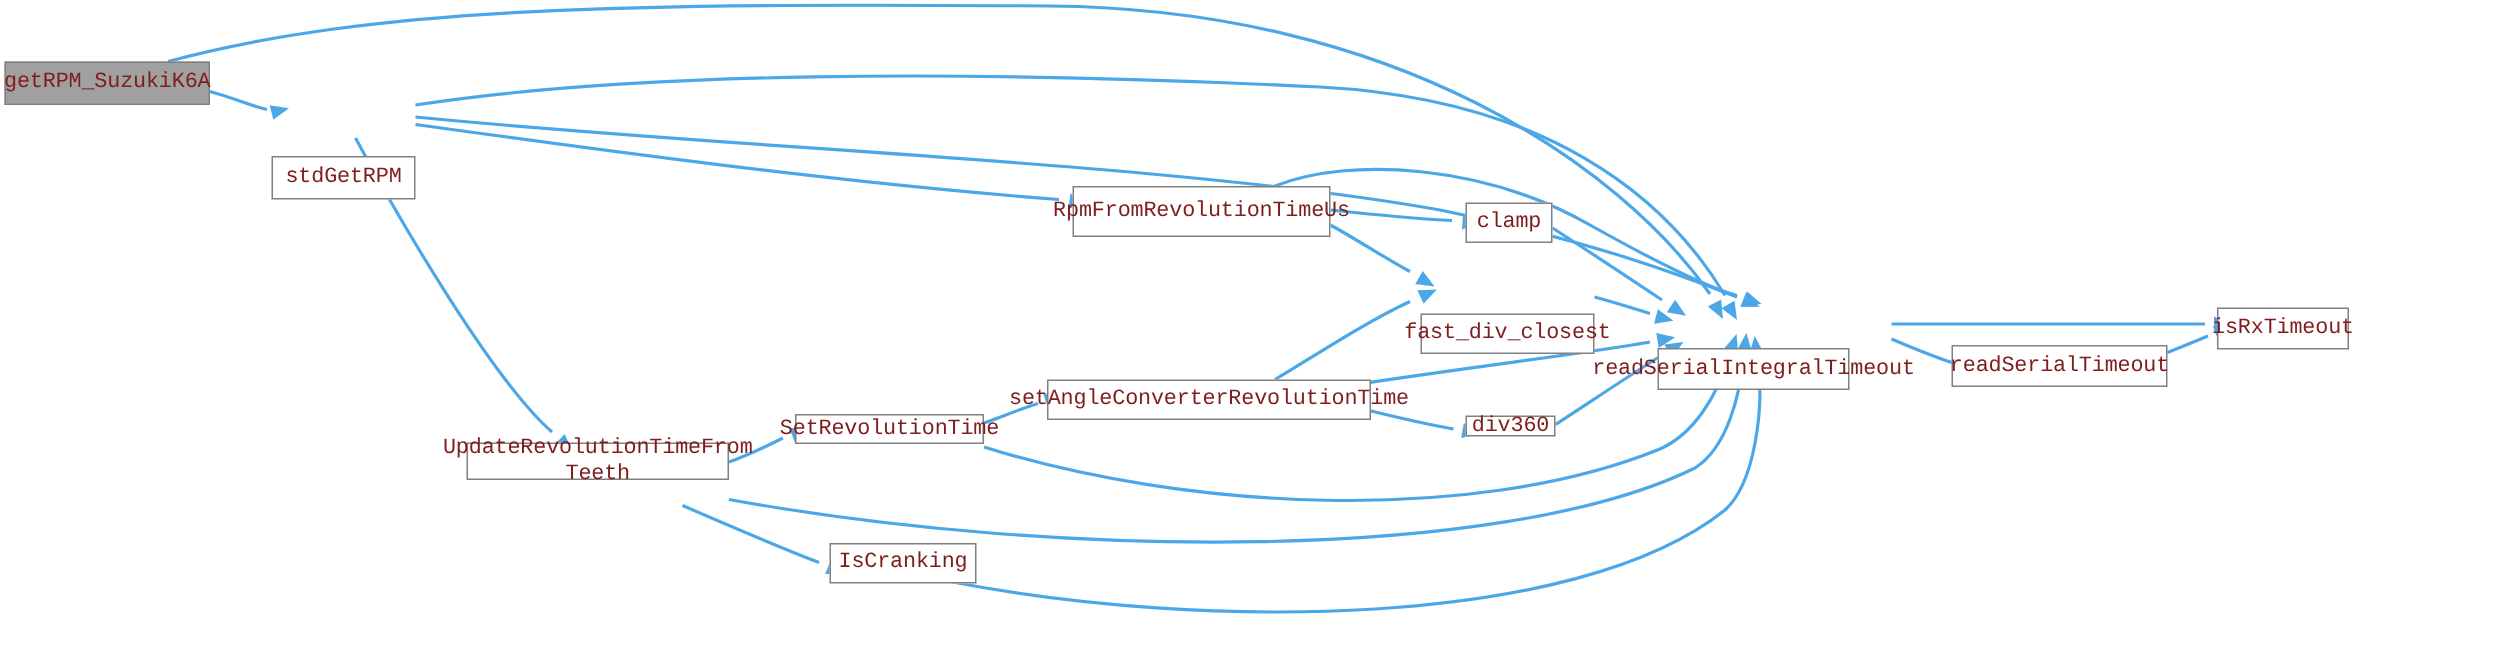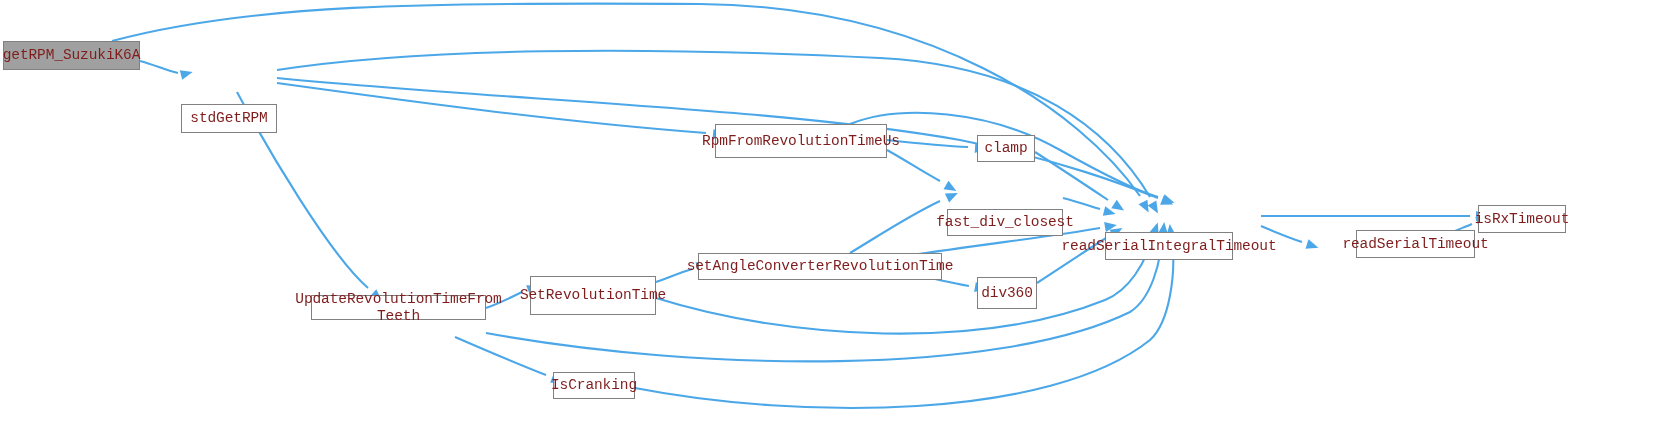--- a/index.html
+++ b/index.html
@@ -69,21 +69,21 @@
       <polygon points="0,-5 12,0 0,5" class="arrow-head" transform="translate(1171,236) rotate(-96)"></polygon>
     </svg>
   <div id="node-layer">
       <div class="node highlight" style="left: 3px; top: 41px; width: 137px; height: 29px;">getRPM_SuzukiK6A</div>
       <div class="node" style="left: 181px; top: 63px; width: 96px; height: 29px; margin-top: 41px;">stdGetRPM</div>
       <div class="node" style="left: 715px; top: 124px; width: 172px; height: 34px;">RpmFromRevolutionTimeUs</div>
       <div class="node" style="left: 977px; top: 135px; width: 58px; height: 27px;">clamp</div>
       <div class="node" style="left: 947px; top: 184px; width: 116px; height: 27px; margin-top: 25px;">fast_div_closest</div>
       <div class="node" style="left: 1105px; top: 192px; width: 128px; height: 28px; margin-top: 40px;">readSerialIntegralTimeout</div>
       <div class="node" style="left: 1478px; top: 205px; width: 88px; height: 28px;">isRxTimeout</div>
-      <div class="node" style="left: 1356px; top: 230px; width: 119px; height: 28px;">readSerialTimeout</div>
-      <div class="node" style="left: 698px; top: 253px; width: 244px; height: 27px;">setAngleConverterRevolutionTime</div>
-      <div class="node" style="left: 977px; top: 277px; width: 60px; height: 32px;">div360</div>
-      <div class="node" style="left: 530px; top: 276px; width: 126px; height: 39px;">SetRevolutionTime</div>
+      <div class="node" style="left: 1301px; top: 230px; width: 144px; height: 28px;">readSerialTimeout</div>
+      <div class="node" style="left: 698px; top: 253px; width: 216px; height: 27px;">setAngleConverterRevolutionTime</div>
+      <div class="node" style="left: 977px; top: 277px; width: 60px; height: 14px;">div360</div>
+      <div class="node" style="left: 530px; top: 276px; width: 126px; height: 20px;">SetRevolutionTime</div>
       <div class="node" style="left: 311px; top: 295px; width: 175px; height: 25px;">UpdateRevolutionTimeFrom
 Teeth</div>
-      <div class="node" style="left: 553px; top: 372px; width: 82px; height: 27px;">IsCranking</div>
+      <div class="node" style="left: 553px; top: 362px; width: 98px; height: 27px;">IsCranking</div>
     </div>
 </div>
 
 </body></html>

